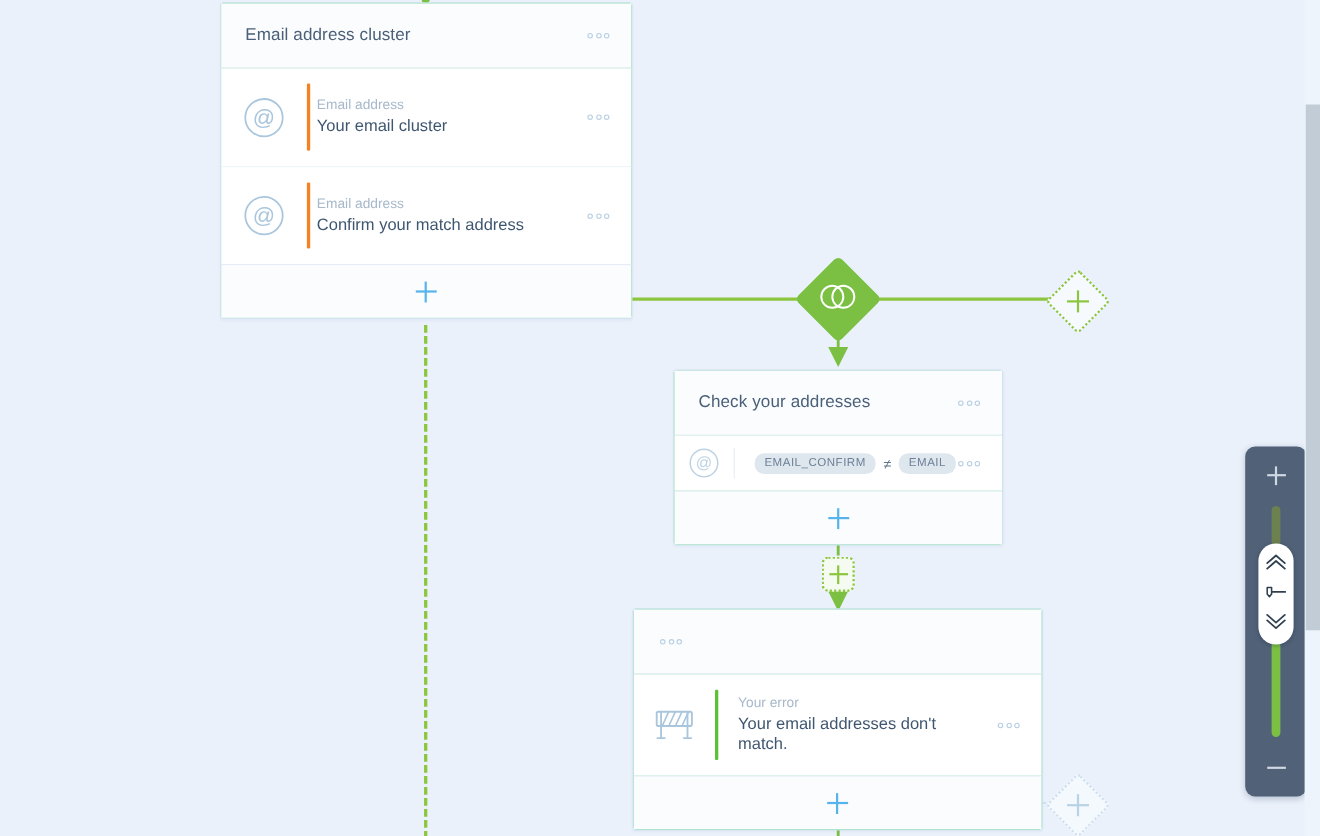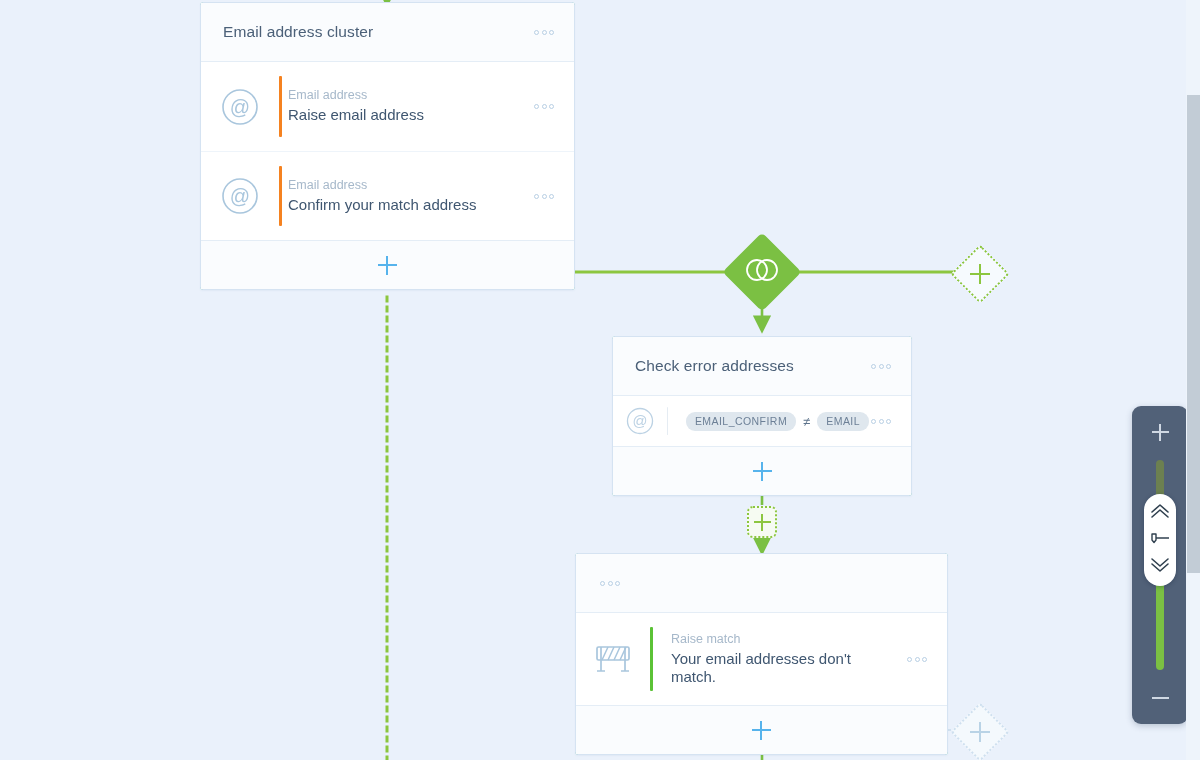--- a/index.html
+++ b/index.html
@@ -339,21 +339,21 @@
     <div class="row" style="height:89px;">
       <div class="row-icon">
         <svg width="38" height="38" viewBox="0 0 38 38">
           <circle cx="19" cy="19" r="17" fill="none" stroke="#a9c6dd" stroke-width="1.6"></circle>
           <text x="19" y="25.5" text-anchor="middle" font-family="Liberation Sans, sans-serif" font-size="20" fill="#a9c6dd">@</text>
         </svg>
       </div>
       <div class="accent" style="background:#f58220;"></div>
       <div class="row-body">
         <div class="row-label">Email address</div>
-        <div class="row-value">Raise email address</div>
+        <div class="row-value">Your email cluster</div>
       </div>
       <div class="dots">
         <i></i>
           <i></i>
           <i></i>
       </div>
     </div>
 
     <div class="row" style="height:89px;">
       <div class="row-icon">
@@ -388,21 +388,21 @@
     </span>
   </div>
 
   <div class="ghost-diamond green" style="left:959px; top:253px;">
     <span class="ghost-plus"></span>
   </div>
 
   <div class="card" id="card-check-email" style="left:612px; top:336px; width:300px;">
 
     <div class="card-header">
-      <div class="card-title">Check error addresses</div>
+      <div class="card-title">Check your addresses</div>
       <div class="dots">
         <i></i>
           <i></i>
           <i></i>
       </div>
     </div>
 
     <div class="row" style="height:50px;">
       <div class="row-icon" style="width:54px;min-width:54px;">
         <svg width="28" height="28" viewBox="0 0 38 38">
@@ -446,21 +446,21 @@
       <div class="row-icon" style="width:74px;min-width:74px;">
         <svg width="44" height="36" viewBox="0 0 44 36">
           <rect x="6" y="6" width="32" height="13" rx="1.5" fill="none" stroke="#a9c6dd" stroke-width="1.7"></rect>
           <path d="M11 19 L17 6 M17 19 L23 6 M23 19 L29 6 M29 19 L35 6" stroke="#a9c6dd" stroke-width="1.5" fill="none"></path>
           <path d="M10 6 L10 30 M34 6 L34 30" stroke="#a9c6dd" stroke-width="1.7"></path>
           <path d="M6 30 L14 30 M30 30 L38 30" stroke="#a9c6dd" stroke-width="1.7"></path>
         </svg>
       </div>
       <div class="accent" style="background:#5bc236;"></div>
       <div class="row-body" style="padding-left:18px; padding-right:16px;">
-        <div class="row-label">Raise match</div>
+        <div class="row-label">Your error</div>
         <div class="row-value" style="max-width:190px;">Your email addresses don't match.</div>
       </div>
       <div class="dots">
         <i></i>
           <i></i>
           <i></i>
       </div>
     </div>
 
     <div class="card-footer">

